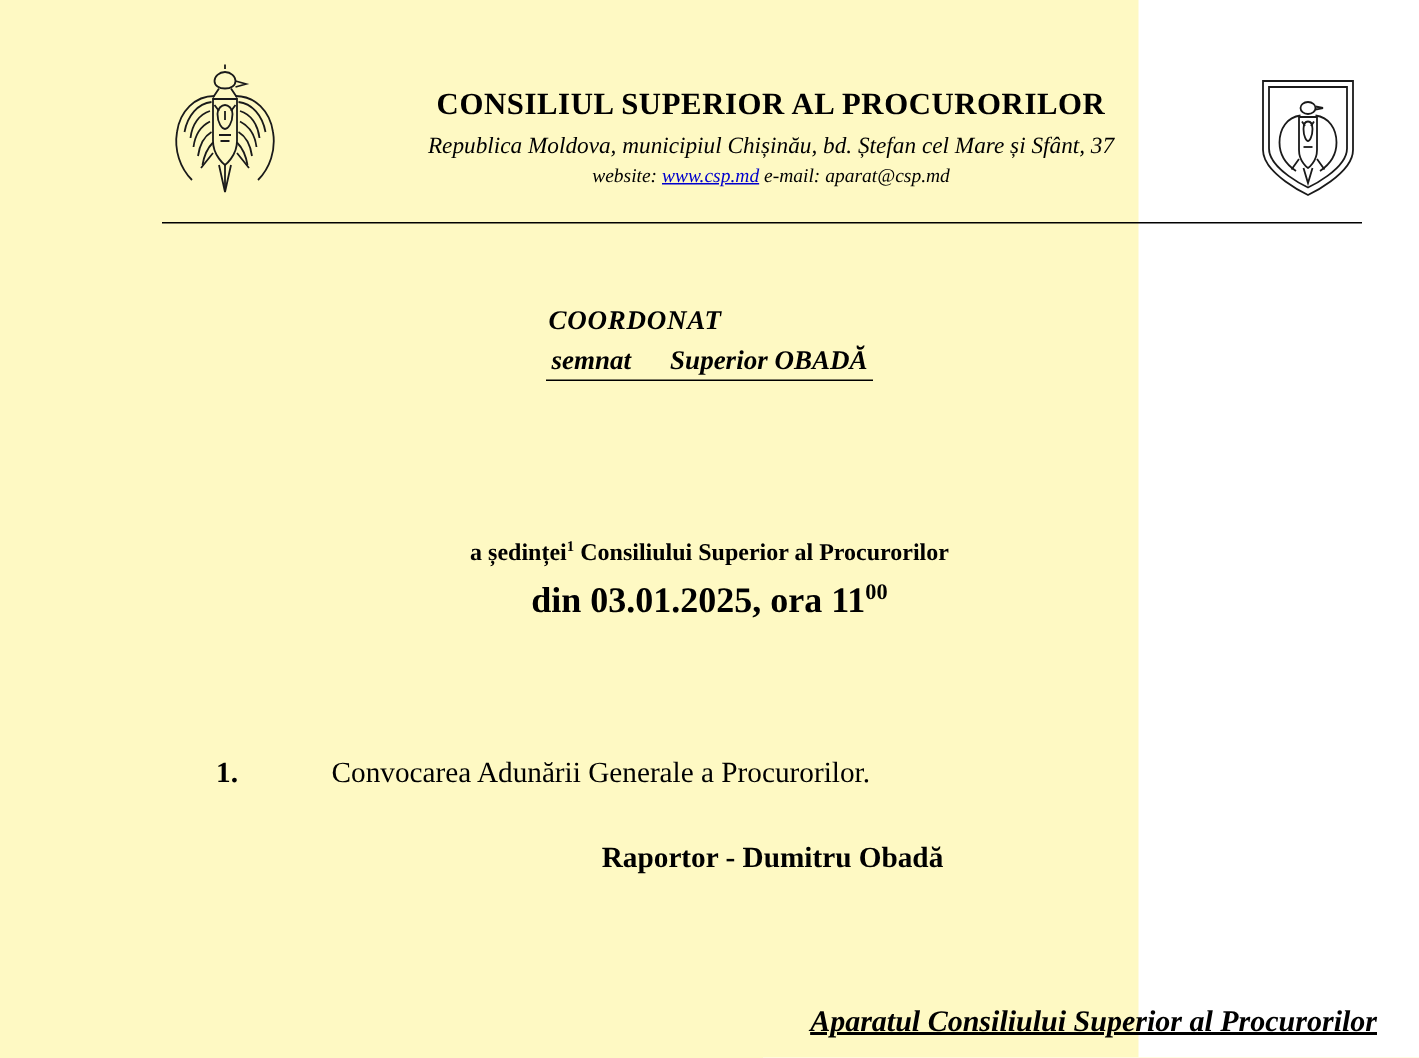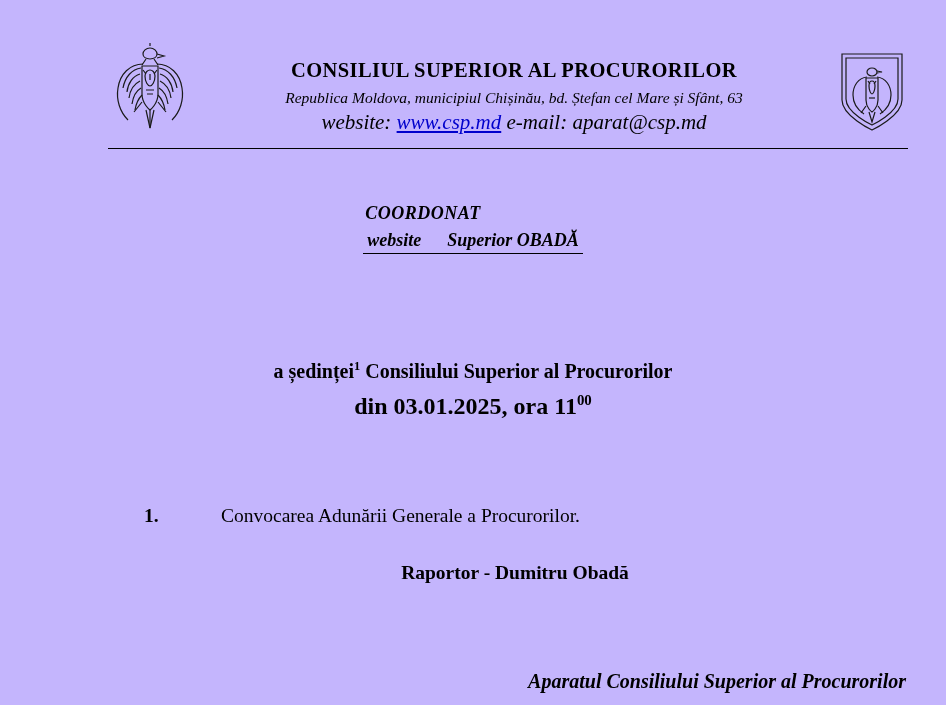--- a/index.html
+++ b/index.html
@@ -10,23 +10,23 @@
     width: 946px;
     height: 705px;
     background: #ffffff;
     font-family: "Liberation Serif", serif;
     color: #000000;
     overflow: hidden;
   }
 
   .page {
     position: relative;
-    width: 946px;
+    width: 759px;
     height: 705px;
-    background: #c4b5fd;
+    background: #fef9c3;
   }
 
   
   .header {
     position: absolute;
     top: 42px;
     left: 108px;
     width: 800px;
     display: flex;
     align-items: flex-start;
@@ -48,21 +48,21 @@
   }
 
   .org-address {
     font-size: 15.5px;
     font-style: italic;
     margin-top: 5px;
     line-height: 1.25;
   }
 
   .org-contact {
-    font-size: 21px;
+    font-size: 13px;
     font-style: italic;
     margin-top: 2px;
     line-height: 1.25;
   }
 
   .org-contact a {
     color: #0000cc;
     text-decoration: underline;
   }
 
@@ -139,21 +139,21 @@
     text-align: center;
     font-weight: bold;
   }
 
   .title-main {
     font-size: 20px;
     letter-spacing: 0.4px;
   }
 
   .title-sub {
-    font-size: 20px;
+    font-size: 16px;
     margin-top: 9px;
   }
 
   .title-date {
     font-size: 24px;
     margin-top: 9px;
   }
 
   sup {
     font-size: 0.62em;
@@ -197,25 +197,26 @@
     margin-left: 42px;
   }
 
   
   .footer {
     position: absolute;
     top: 670px;
     left: 0;
     width: 946px;
     text-align: right;
-    padding-right: 40px;
+    padding-right: 28px;
     font-size: 20px;
     font-weight: bold;
     font-style: italic;
     box-sizing: border-box;
+    text-decoration: underline;
   }
 </style>
 </head>
 <body>
 
 <div class="page">
 
   <div class="header">
 
     <div class="emblem-left">
@@ -252,21 +253,21 @@
           <path d="M38 68 L42 86 L46 68"></path>
           <path d="M42 68 L42 86"></path>
 
           <path d="M34 60 L26 70 M50 60 L58 70"></path>
         </g>
       </svg>
     </div>
 
     <div class="header-center">
       <div class="org-title">CONSILIUL SUPERIOR AL PROCURORILOR</div>
-      <div class="org-address">Republica Moldova, municipiul Chișinău, bd. Ștefan cel Mare și Sfânt, 63</div>
+      <div class="org-address">Republica Moldova, municipiul Chișinău, bd. Ștefan cel Mare și Sfânt, 37</div>
       <div class="org-contact">
         <span>website:</span>
         <a href="#">www.csp.md</a>
         <span>e-mail: aparat@csp.md</span>
       </div>
     </div>
 
     <div class="emblem-right">
       <svg viewBox="0 0 72 84" width="72" height="84" aria-hidden="true">
         <g fill="none" stroke="#1a1a1a" stroke-width="1.2">
@@ -287,21 +288,21 @@
       </svg>
     </div>
   </div>
 
   <div class="header-rule"></div>
 
   <div class="coord-block">
     <div class="coord-inner">
       <div class="coord-word">COORDONAT</div>
       <div class="coord-signature">
-        <span class="sig-word">website</span><span>Superior OBADĂ</span>
+        <span class="sig-word">semnat</span><span>Superior OBADĂ</span>
       </div>
     </div>
   </div>
 
   <div class="title-block">
     <div class="title-sub">
       <span>a ședinței</span><sup>1</sup><span> Consiliului Superior al Procurorilor</span>
     </div>
     <div class="title-date">
       <span>din 03.01.2025, ora 11</span><sup>00</sup>

